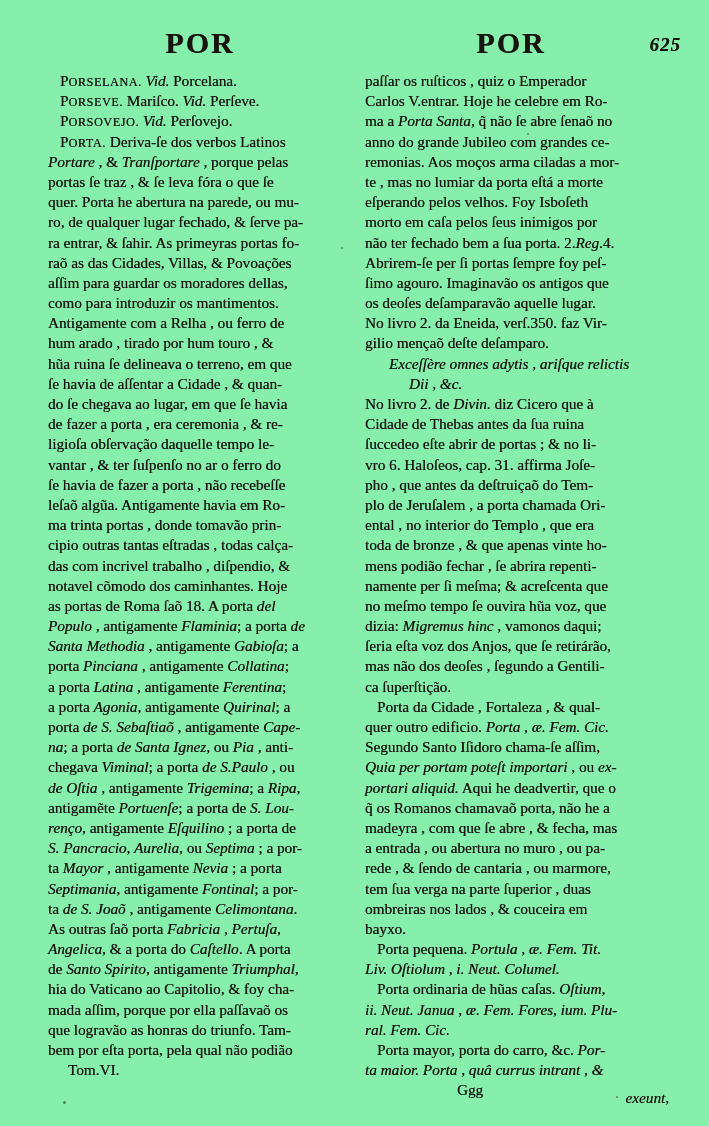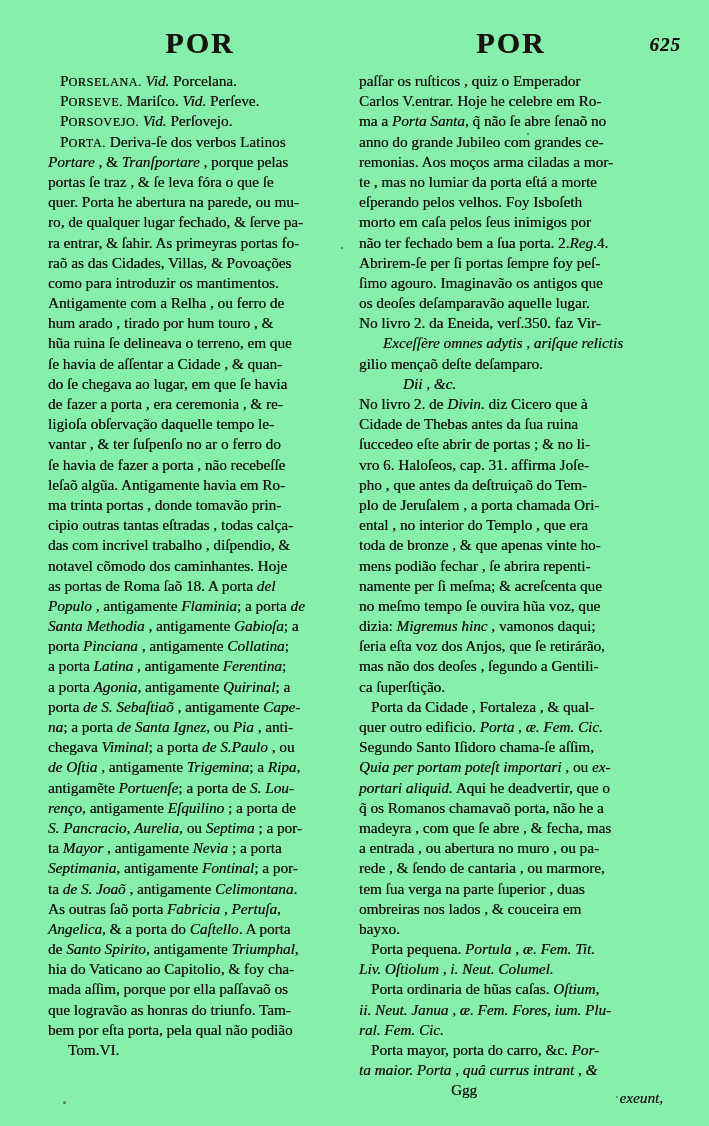--- a/index.html
+++ b/index.html
@@ -12,21 +12,21 @@
   .running-title{
     position:absolute;top:26px;width:304px;text-align:center;
     font-weight:bold;font-size:30px;letter-spacing:2px;
   }
   .rt-left{left:48px;}
   .rt-right{left:359px;}
   .page-number{
     position:absolute;top:34px;right:44px;
     font-size:19px;font-weight:bold;font-style:italic;letter-spacing:1px;
   }
-  .columns{position:absolute;top:71px;left:48px;display:flex;gap:7px;}
+  .columns{position:absolute;top:71px;left:48px;display:flex;gap:13px;}
   .col{width:304px;}
   .line{
     font-size:15.2px;line-height:20.2px;height:20.2px;
     white-space:pre;box-sizing:border-box;width:304px;
   }
   .it{font-style:italic;}
   .sc{font-size:0.8em;letter-spacing:0.6px;}
   .in1{padding-left:12px;}
   .in2{padding-left:24px;}
   .in3{padding-left:44px;}
@@ -49,20 +49,21 @@
         <div class="line in1"><span>P</span><span class="sc">ORSELANA.</span><span> </span><span class="it">Vid.</span><span> Porcelana.</span></div>
         <div class="line in1"><span>P</span><span class="sc">ORSEVE.</span><span> Mariſco. </span><span class="it">Vid.</span><span> Perſeve.</span></div>
         <div class="line in1"><span>P</span><span class="sc">ORSOVEJO.</span><span> </span><span class="it">Vid.</span><span> Perſovejo.</span></div>
         <div class="line in1"><span>P</span><span class="sc">ORTA.</span><span> Deriva-ſe dos verbos Latinos</span></div>
         <div class="line"><span class="it">Portare</span><span> , &amp; </span><span class="it">Tranſportare</span><span> , porque pelas</span></div>
         <div class="line"><span>portas ſe traz , &amp; ſe leva fóra o que ſe</span></div>
         <div class="line"><span>quer. Porta he abertura na parede, ou mu-</span></div>
         <div class="line"><span>ro, de qualquer lugar fechado, &amp; ſerve pa-</span></div>
         <div class="line"><span>ra entrar, &amp; ſahir. As primeyras portas fo-</span></div>
         <div class="line"><span>raõ as das Cidades, Villas, &amp; Povoações</span></div>
+        <div class="line"><span>aſſim para guardar os moradores dellas,</span></div>
         <div class="line"><span>como para introduzir os mantimentos.</span></div>
         <div class="line"><span>Antigamente com a Relha , ou ferro de</span></div>
         <div class="line"><span>hum arado , tirado por hum touro , &amp;</span></div>
         <div class="line"><span>hũa ruina ſe delineava o terreno, em que</span></div>
         <div class="line"><span>ſe havia de aſſentar a Cidade , &amp; quan-</span></div>
         <div class="line"><span>do ſe chegava ao lugar, em que ſe havia</span></div>
         <div class="line"><span>de fazer a porta , era ceremonia , &amp; re-</span></div>
         <div class="line"><span>ligioſa obſervação daquelle tempo le-</span></div>
         <div class="line"><span>vantar , &amp; ter ſuſpenſo no ar o ferro do</span></div>
         <div class="line"><span>ſe havia de fazer a porta , não recebeſſe</span></div>
@@ -103,22 +104,22 @@
         <div class="line"><span>anno do grande Jubileo com grandes ce-</span></div>
         <div class="line"><span>remonias. Aos moços arma ciladas a mor-</span></div>
         <div class="line"><span>te , mas no lumiar da porta eſtá a morte</span></div>
         <div class="line"><span>eſperando pelos velhos. Foy Isboſeth</span></div>
         <div class="line"><span>morto em caſa pelos ſeus inimigos por</span></div>
         <div class="line"><span>não ter fechado bem a ſua porta. 2.</span><span class="it">Reg</span><span>.4.</span></div>
         <div class="line"><span>Abrirem-ſe per ſi portas ſempre foy peſ-</span></div>
         <div class="line"><span>ſimo agouro. Imaginavão os antigos que</span></div>
         <div class="line"><span>os deoſes deſamparavão aquelle lugar.</span></div>
         <div class="line"><span>No livro 2. da Eneida, verſ.350. faz Vir-</span></div>
+        <div class="line"><span>gilio mençaõ deſte deſamparo.</span></div>
         <div class="line in2"><span class="it">Exceſſère omnes adytis , ariſque relictis</span></div>
-        <div class="line"><span>gilio mençaõ deſte deſamparo.</span></div>
         <div class="line in3"><span class="it">Dii , &amp;c.</span></div>
         <div class="line"><span>No livro 2. de </span><span class="it">Divin.</span><span> diz Cicero que à</span></div>
         <div class="line"><span>Cidade de Thebas antes da ſua ruina</span></div>
         <div class="line"><span>ſuccedeo eſte abrir de portas ; &amp; no li-</span></div>
         <div class="line"><span>vro 6. Haloſeos, cap. 31. affirma Joſe-</span></div>
         <div class="line"><span>pho , que antes da deſtruiçaõ do Tem-</span></div>
         <div class="line"><span>plo de Jeruſalem , a porta chamada Ori-</span></div>
         <div class="line"><span>ental , no interior do Templo , que era</span></div>
         <div class="line"><span>toda de bronze , &amp; que apenas vinte ho-</span></div>
         <div class="line"><span>mens podião fechar , ſe abrira repenti-</span></div>

